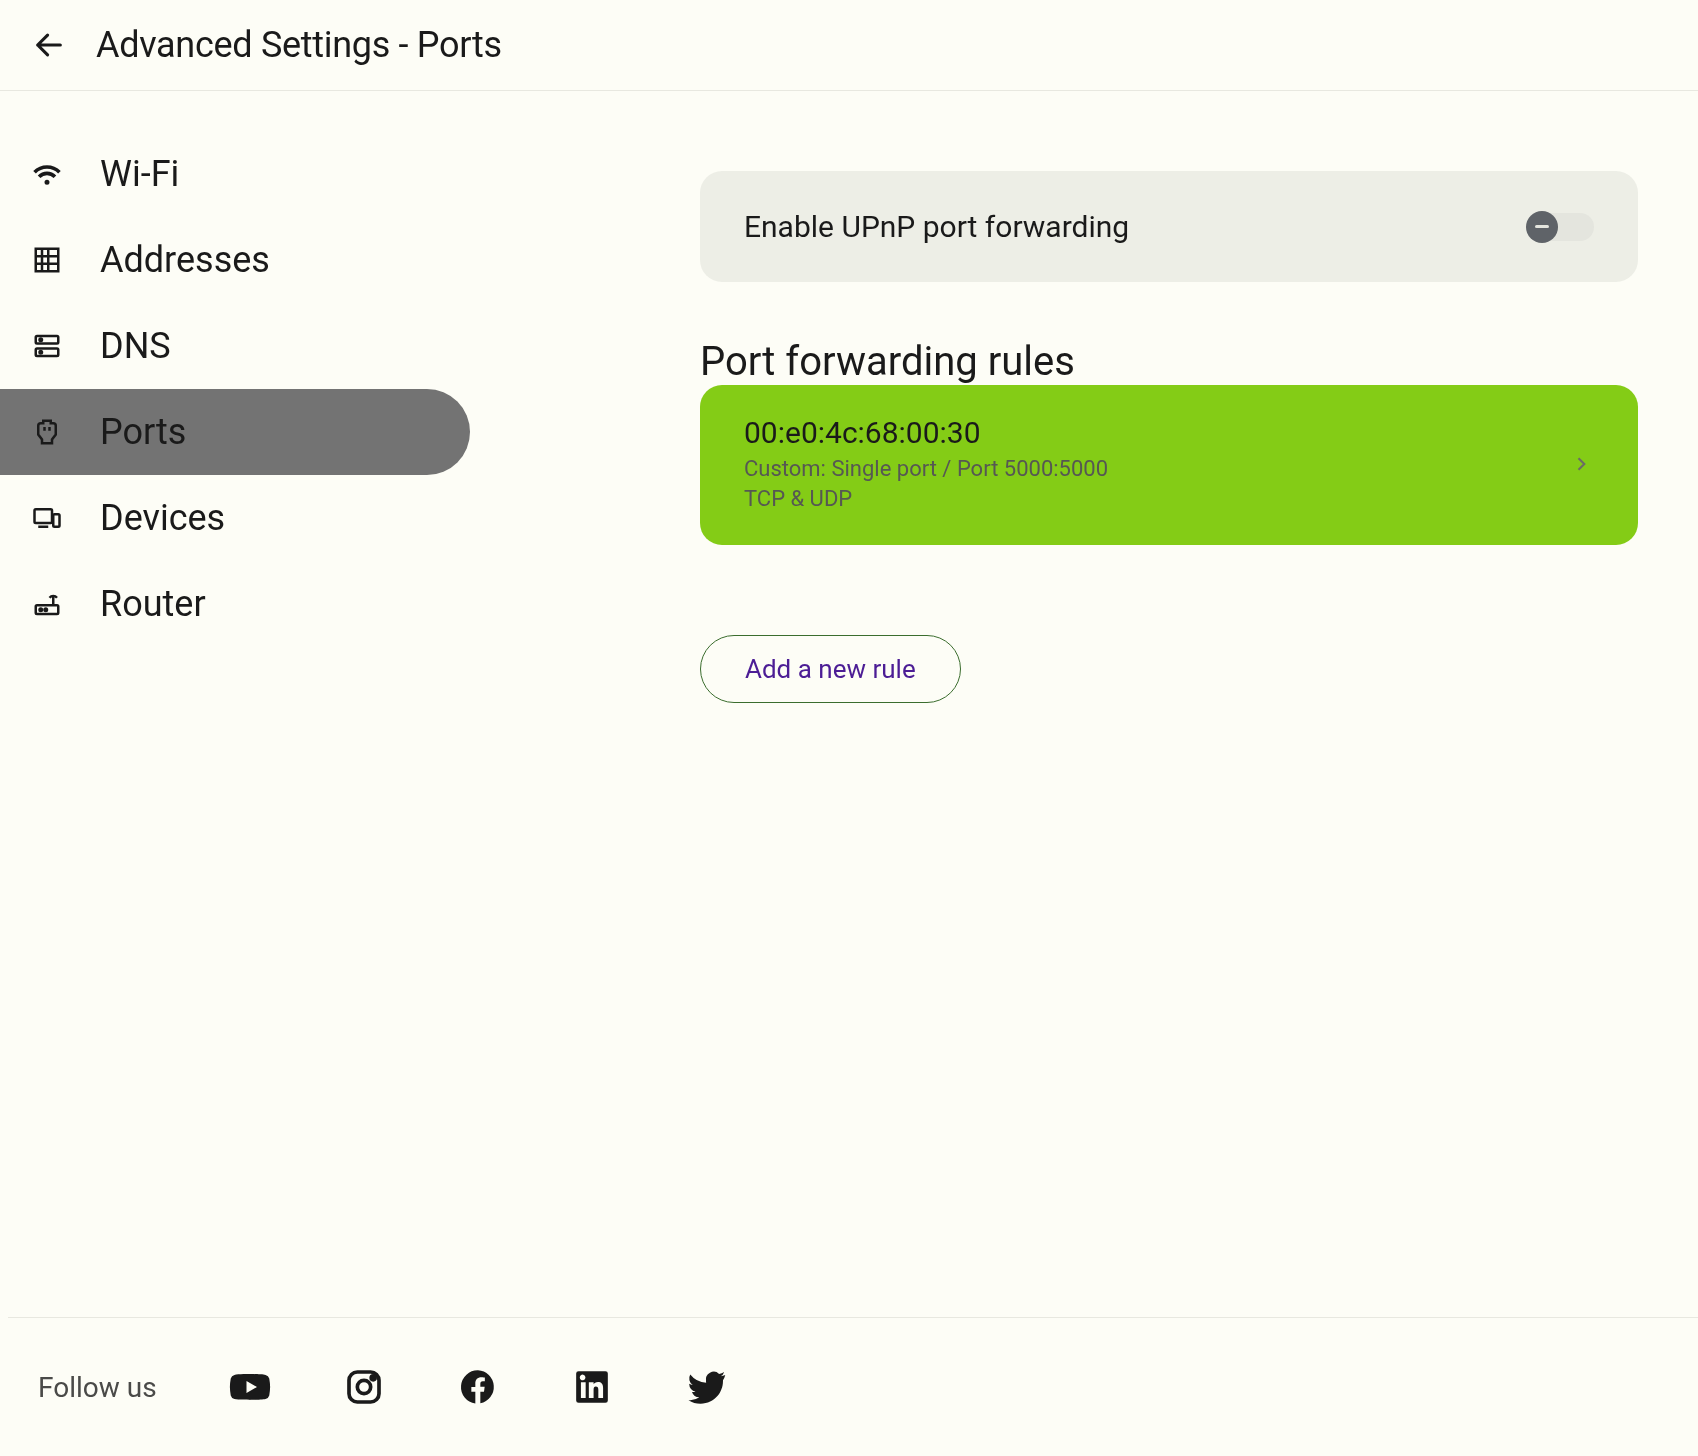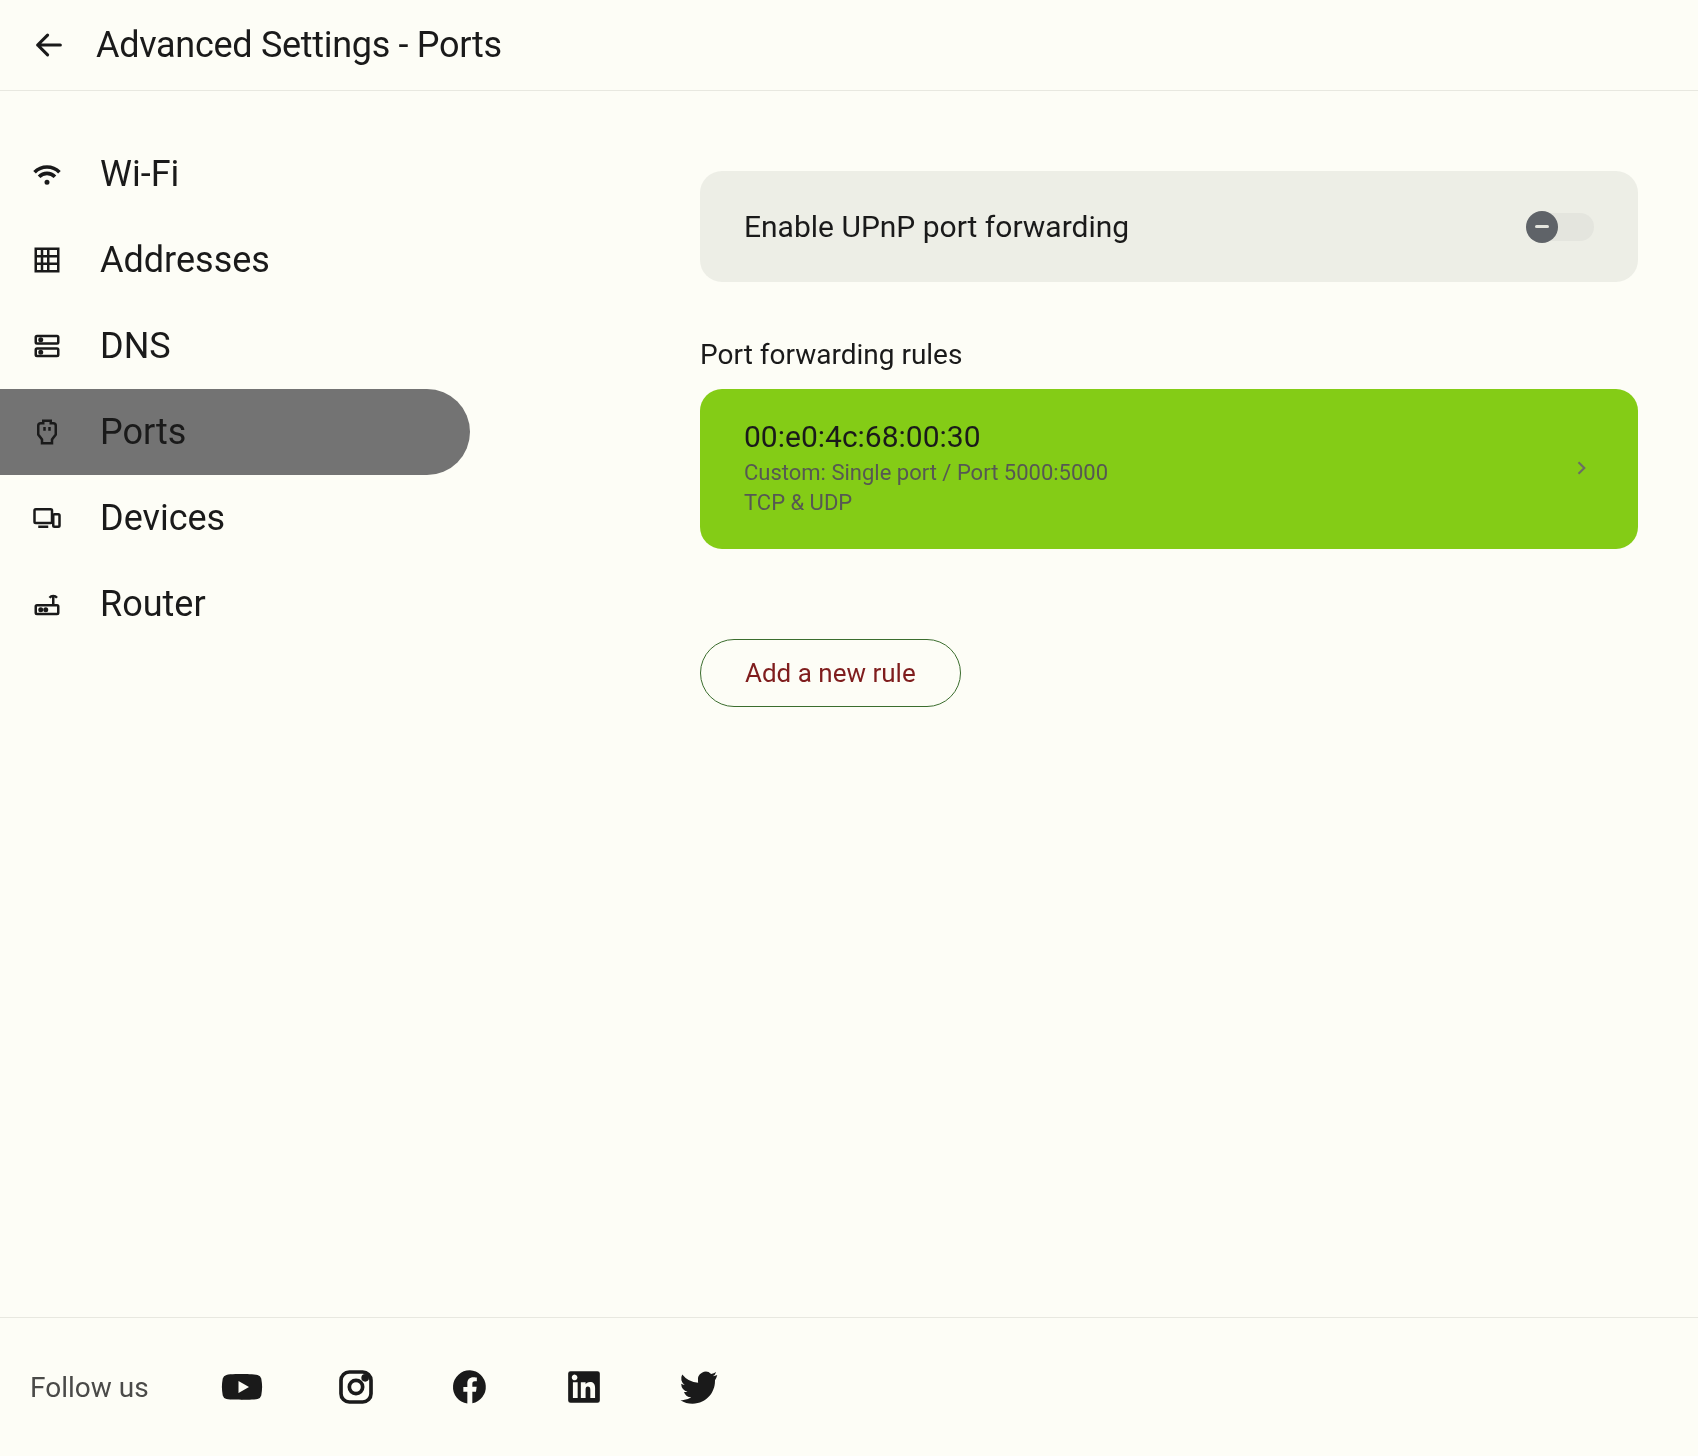--- a/index.html
+++ b/index.html
@@ -89,56 +89,55 @@
     top:-2px; left:-2px;
     display:flex; align-items:center; justify-content:center;
   }
   .toggle-knob::before {
     content:"";
     width:14px; height:2.5px;
     background:#e4e5de;
     border-radius:2px;
   }
   .section-heading {
-    font-size: 28px;
+    font-size: 40px;
     font-weight:400;
     color:#1a1a1a;
-    margin-bottom: 18px;
   }
   .rule-card {
     background:#84cc16;
     border-radius: 22px;
     padding: 30px 44px 32px 44px;
     display:flex;
     align-items:center;
     justify-content:space-between;
     cursor:pointer;
     margin-bottom: 90px;
   }
   .rule-title { font-size: 30px; color:#1a1a1a; margin-bottom:4px; }
   .rule-sub  { font-size: 22px; color:#565853; line-height:1.35; }
   .chevron {
     width:26px; height:26px;
     display:flex; align-items:center; justify-content:center;
     color:#6b6c66;
   }
   .add-rule-btn {
     border:1.5px solid #3b6d2e;
-    color:#7f1d1d;
+    color:#4c1d95;
     background:transparent;
     border-radius: 34px;
     padding: 18px 44px;
     font-size: 26px;
     cursor:pointer;
     font-family:inherit;
   }
   .footer {
     position:absolute;
     bottom:0;
-    left:0;
+    left:8px;
     right:0;
     border-top:1px solid #e8e8e0;
     padding: 48px 30px;
     display:flex;
     align-items:center;
     gap: 72px;
   }
   .follow-label { font-size:28px; color:#4a4a48; }
   .social { width:42px; height:42px; display:flex; align-items:center; justify-content:center; cursor:pointer; }
 </style>

